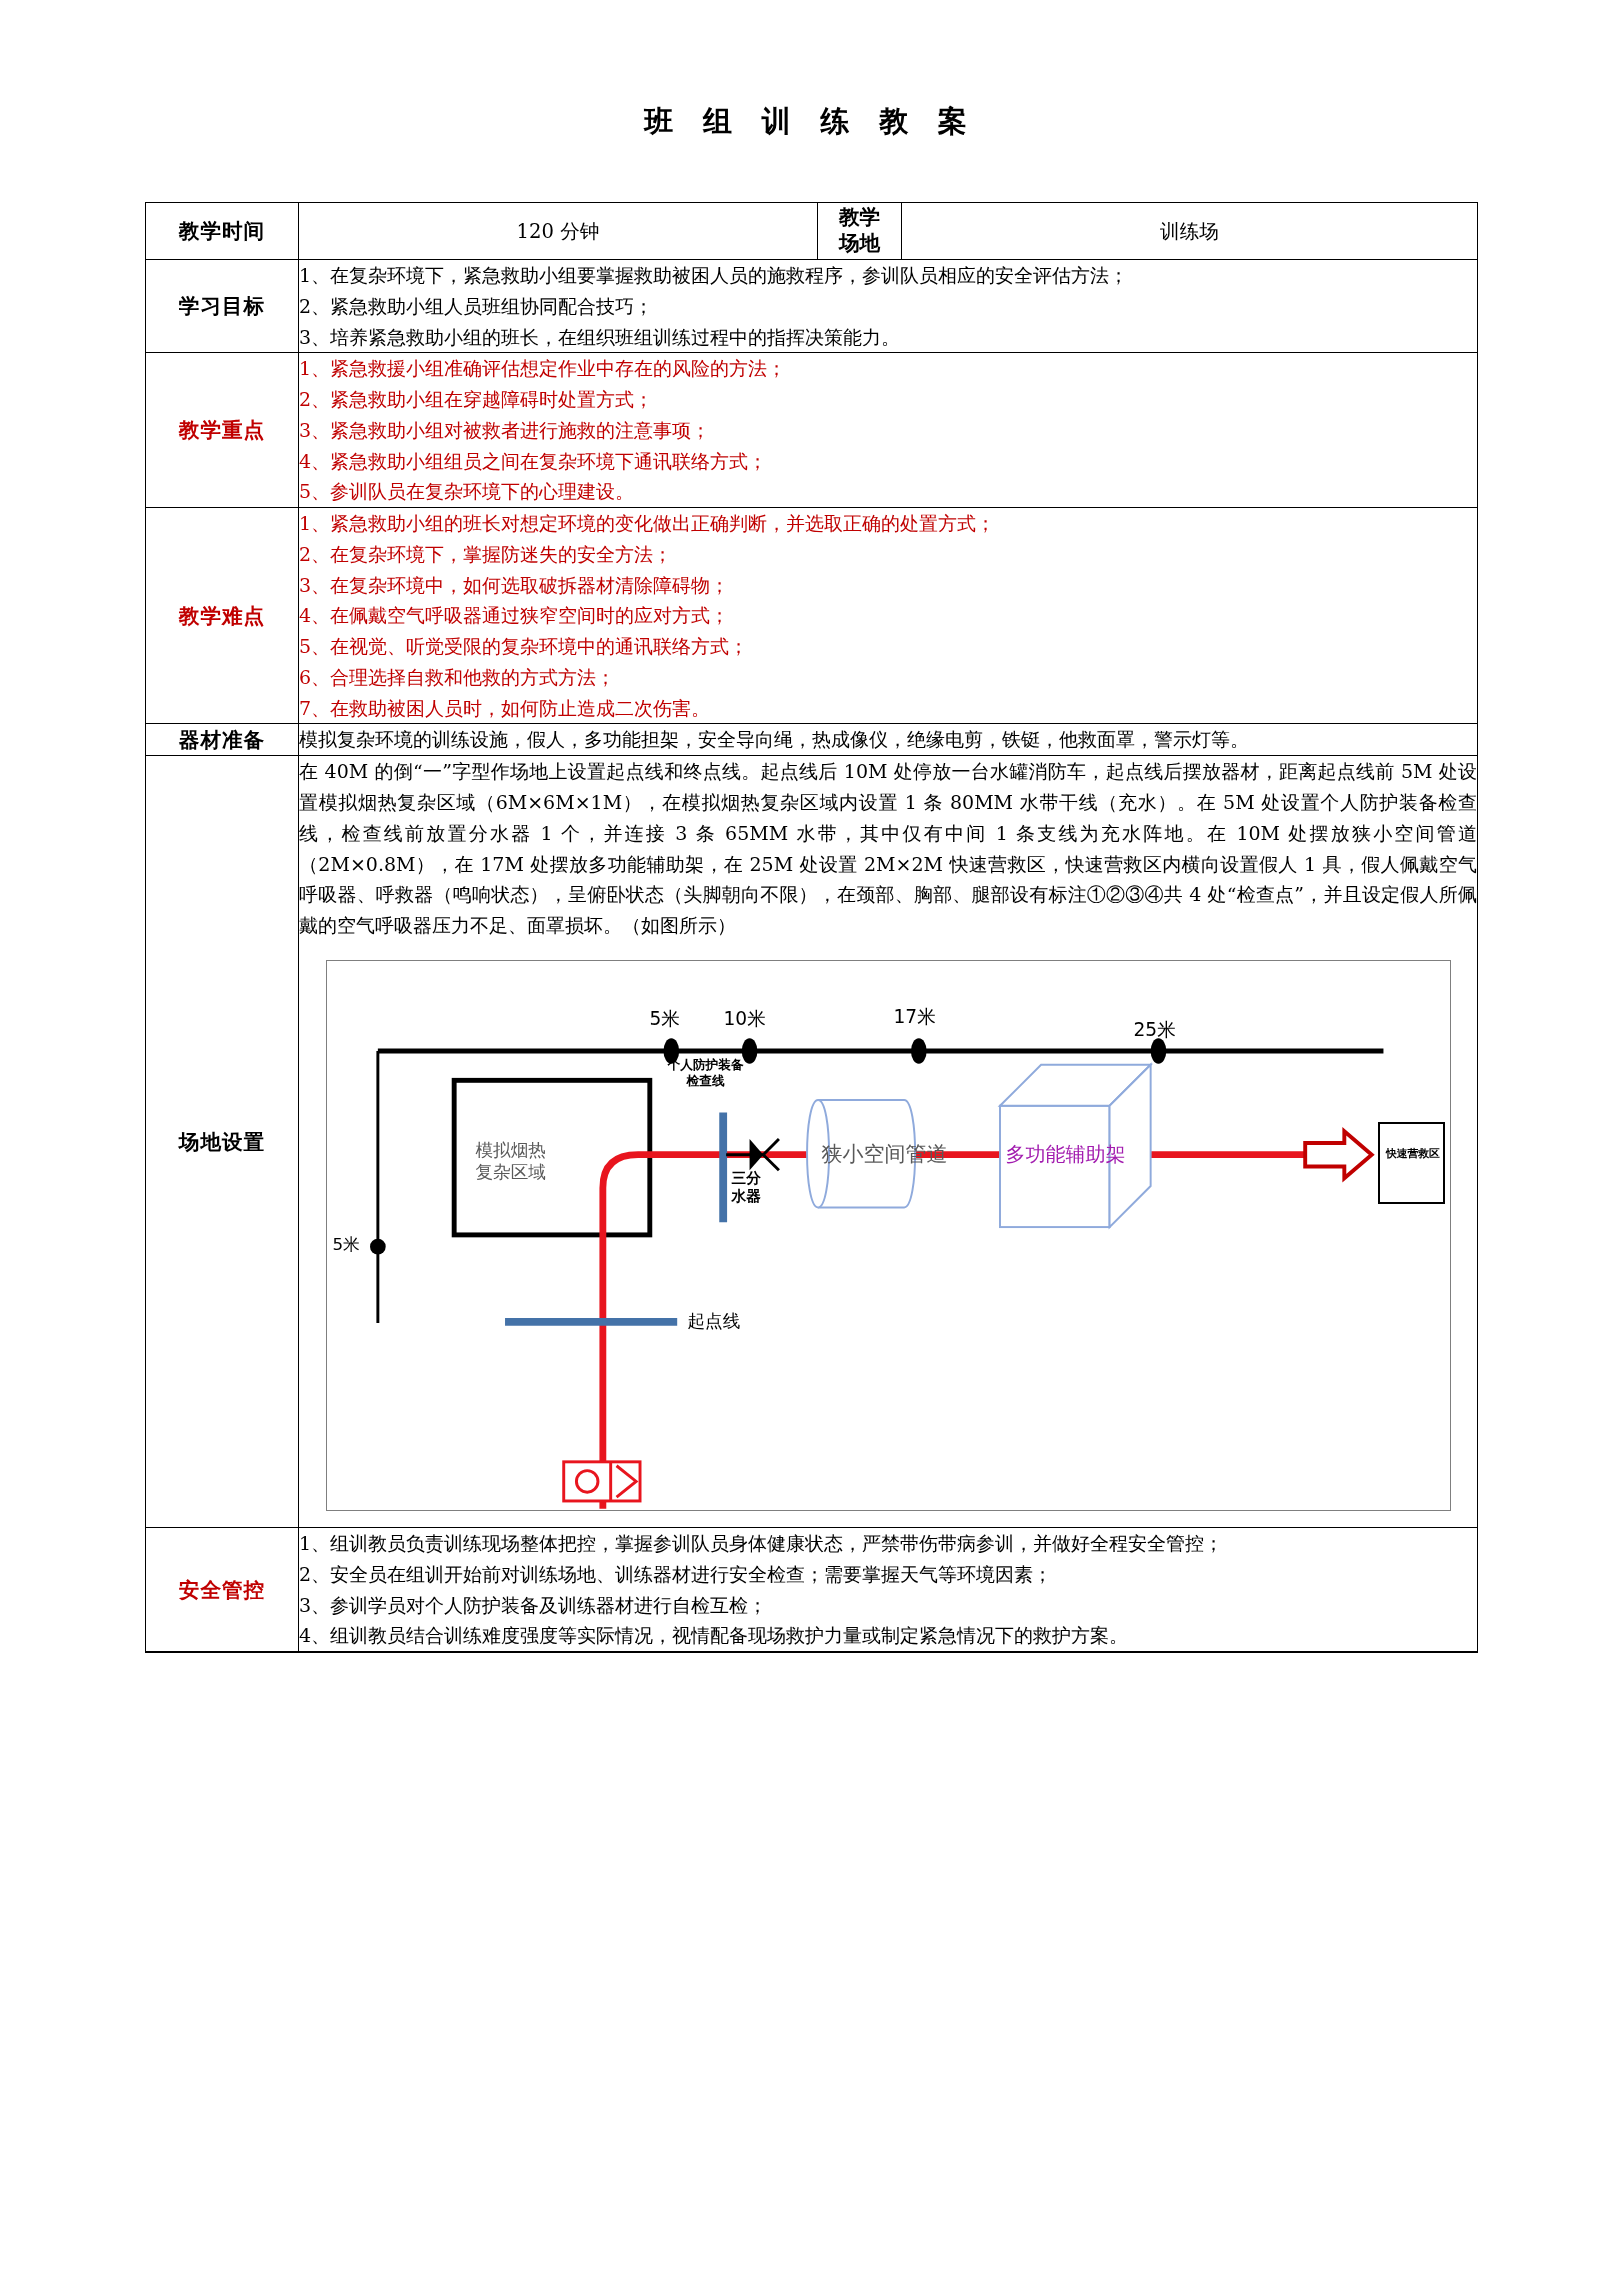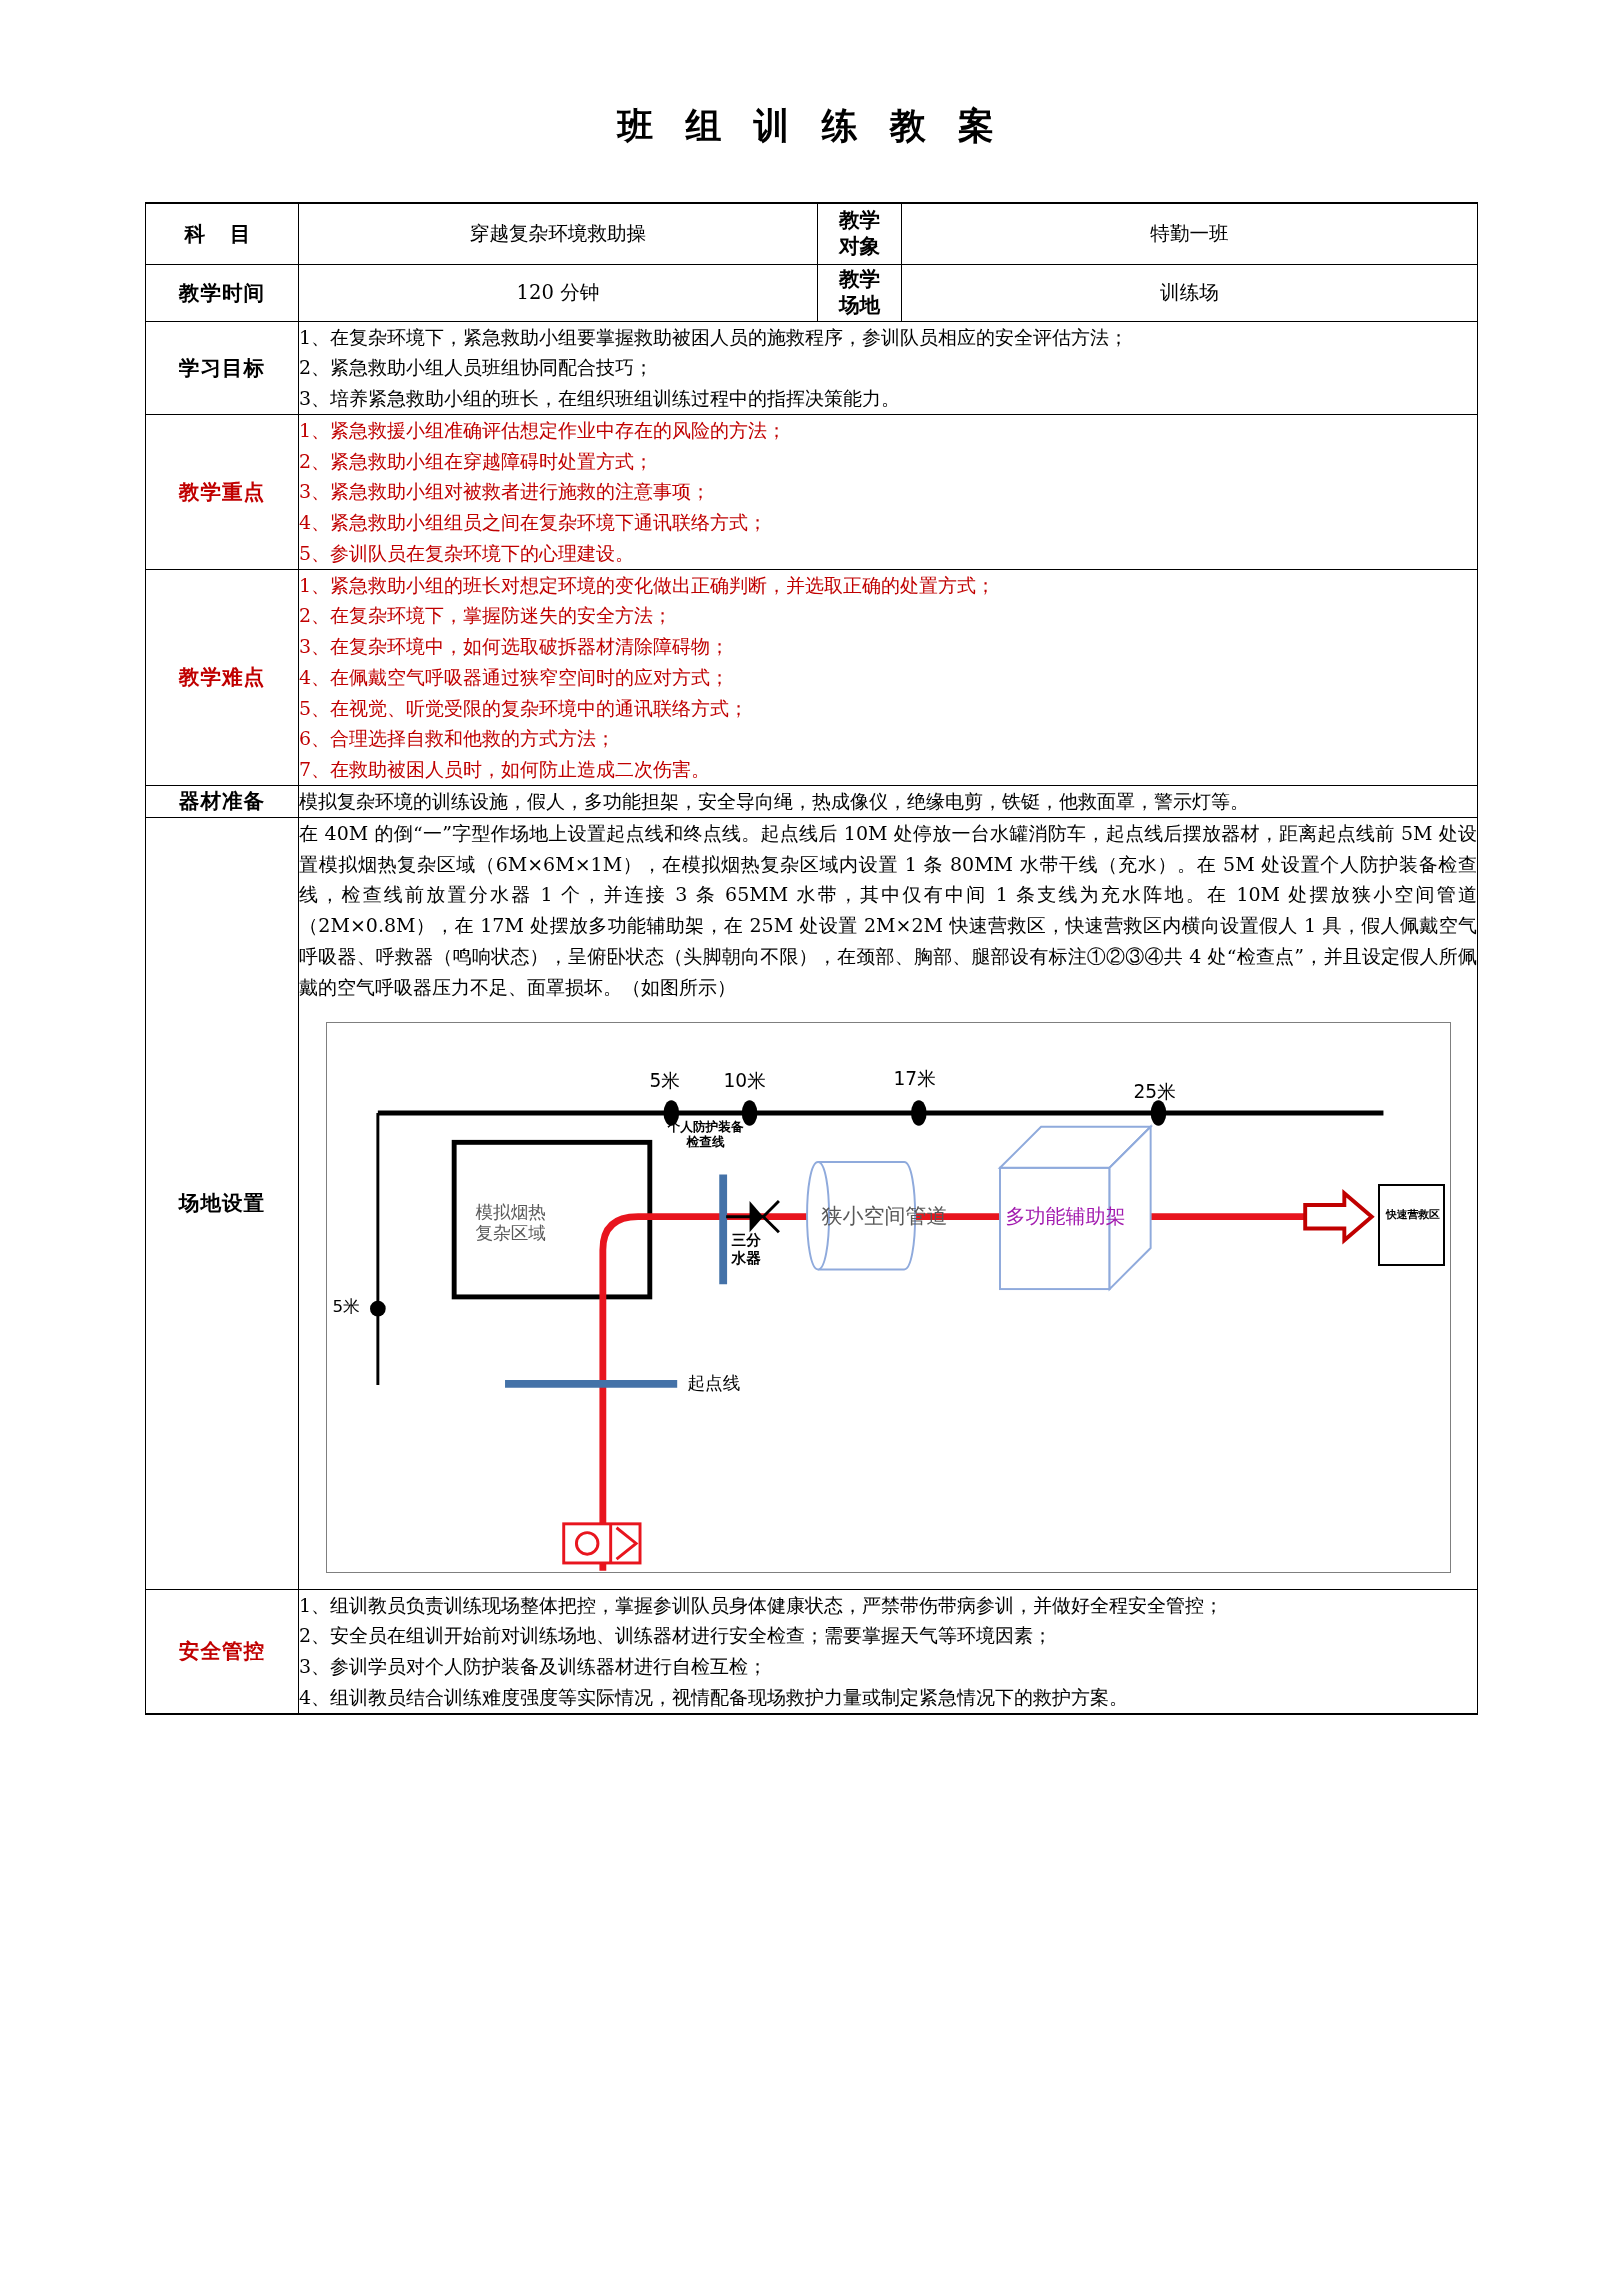--- a/index.html
+++ b/index.html
@@ -19,21 +19,21 @@
     padding: 0;
     overflow: hidden;
   }
   .doc-title {
     position: absolute;
     top: 102px;
     left: 0;
     width: 1621px;
     text-align: center;
     font-family: "DejaVu Serif", "Liberation Serif", serif;
-    font-size: 36px;
+    font-size: 29px;
     font-weight: bold;
     letter-spacing: 9.8px;
     color: #000000;
   }
   .main-table {
     position: absolute;
     top: 202px;
     left: 145px;
     width: 1333px;
     border-collapse: collapse;
@@ -118,29 +118,20 @@
 
   <table class="main-table">
     <colgroup>
       <col style="width:153px">
       <col style="width:519px">
       <col style="width:84px">
       <col style="width:576px">
     </colgroup>
     <tbody>
 
-      <tr class="thick-top row-h1">
-        <td class="lbl lbl-sp">科 目</td>
-        <td class="val">穿越复杂环境救助操</td>
-        <td class="midlbl">
-          <div>教学</div>
-          <div>对象</div>
-        </td>
-        <td class="val">特勤一班</td>
-      </tr>
 
       <tr class="row-h2">
         <td class="lbl">教学时间</td>
         <td class="val">120 分钟</td>
         <td class="midlbl">
           <div>教学</div>
           <div>场地</div>
         </td>
         <td class="val">训练场</td>
       </tr>

